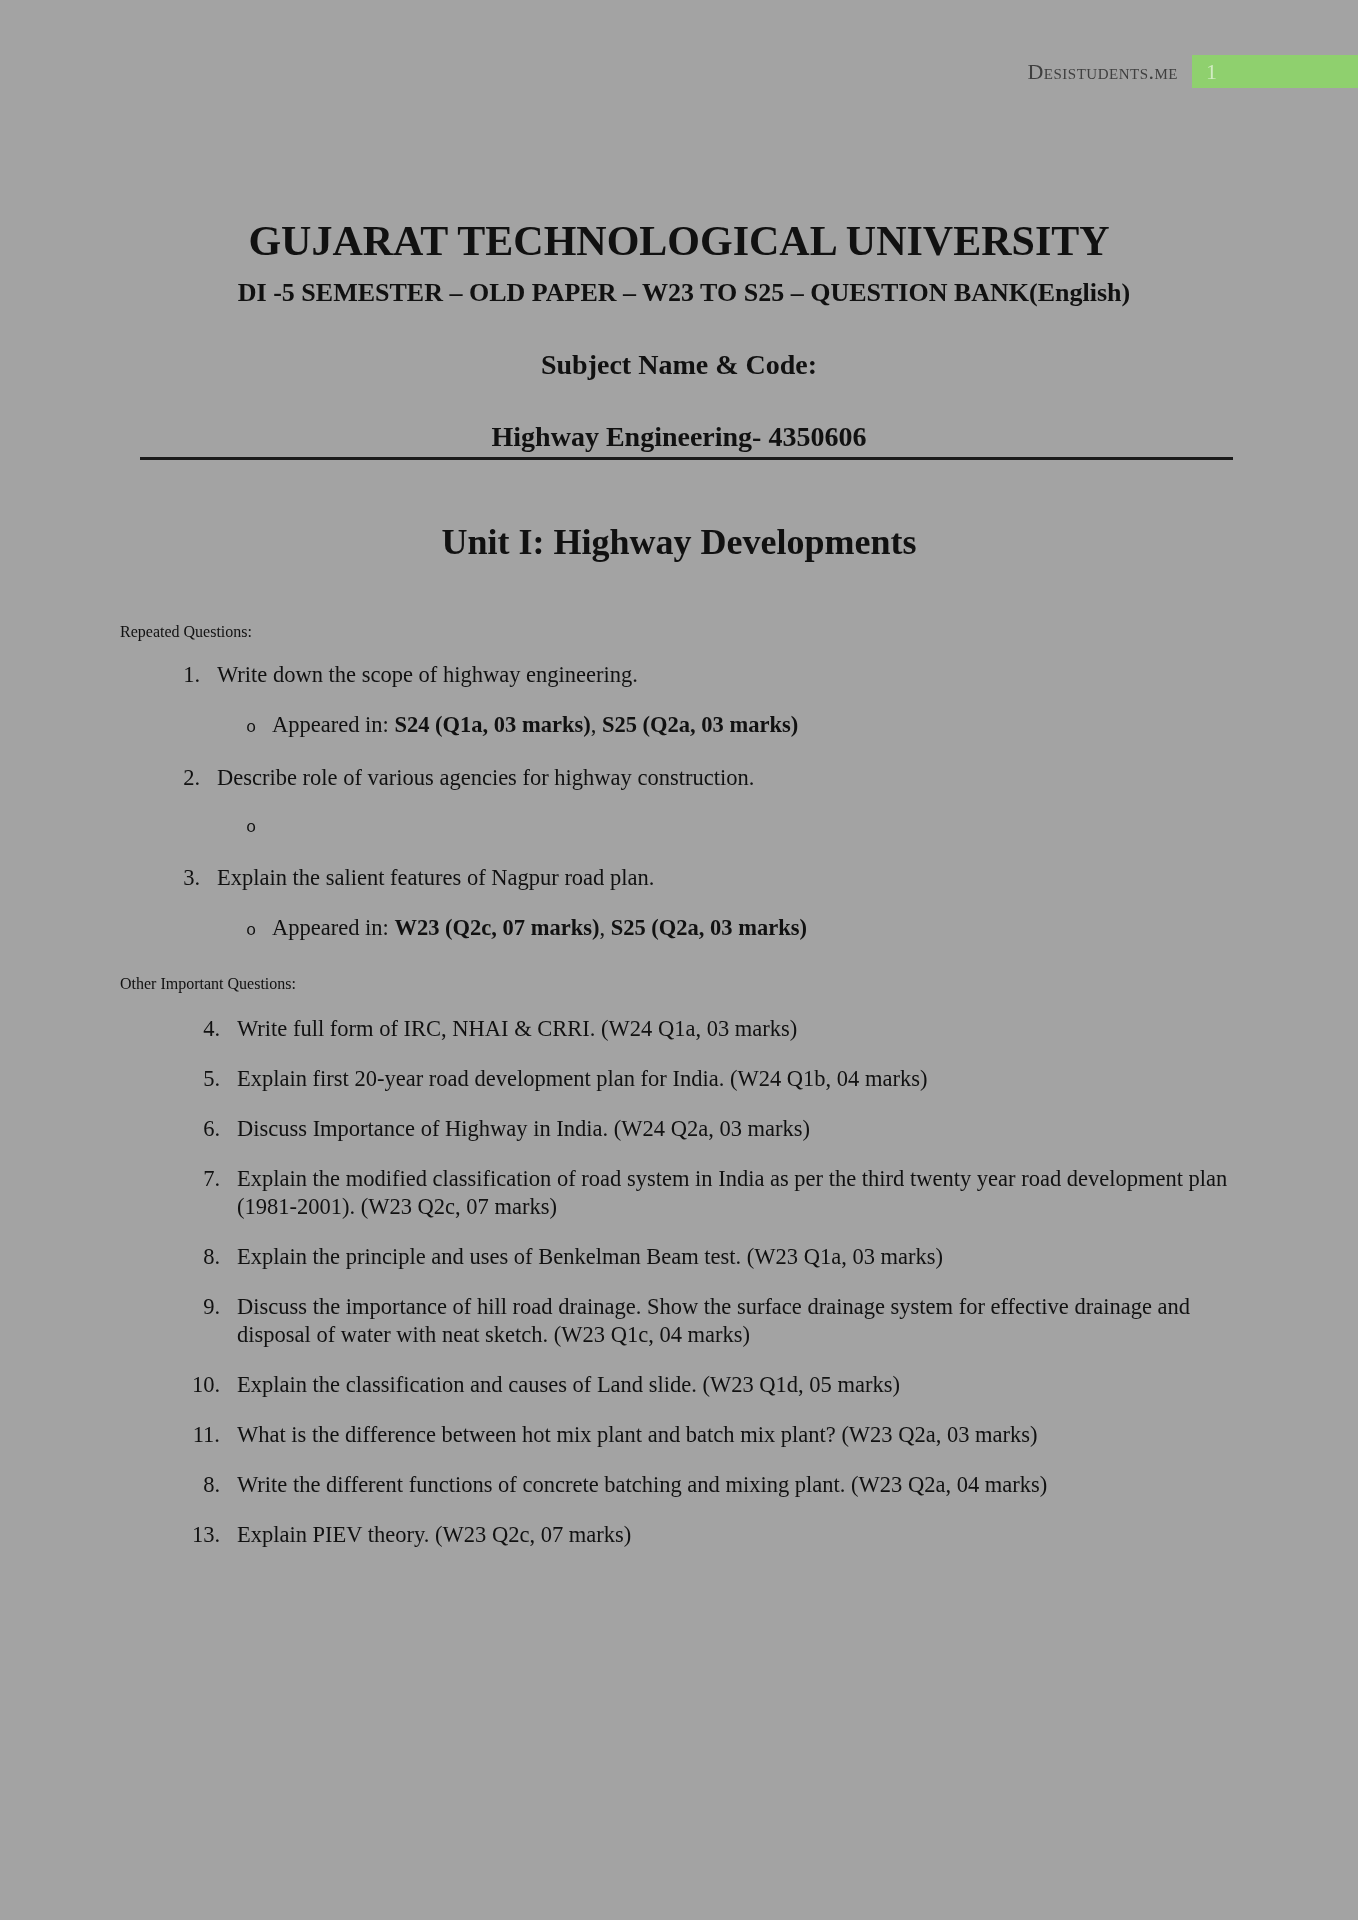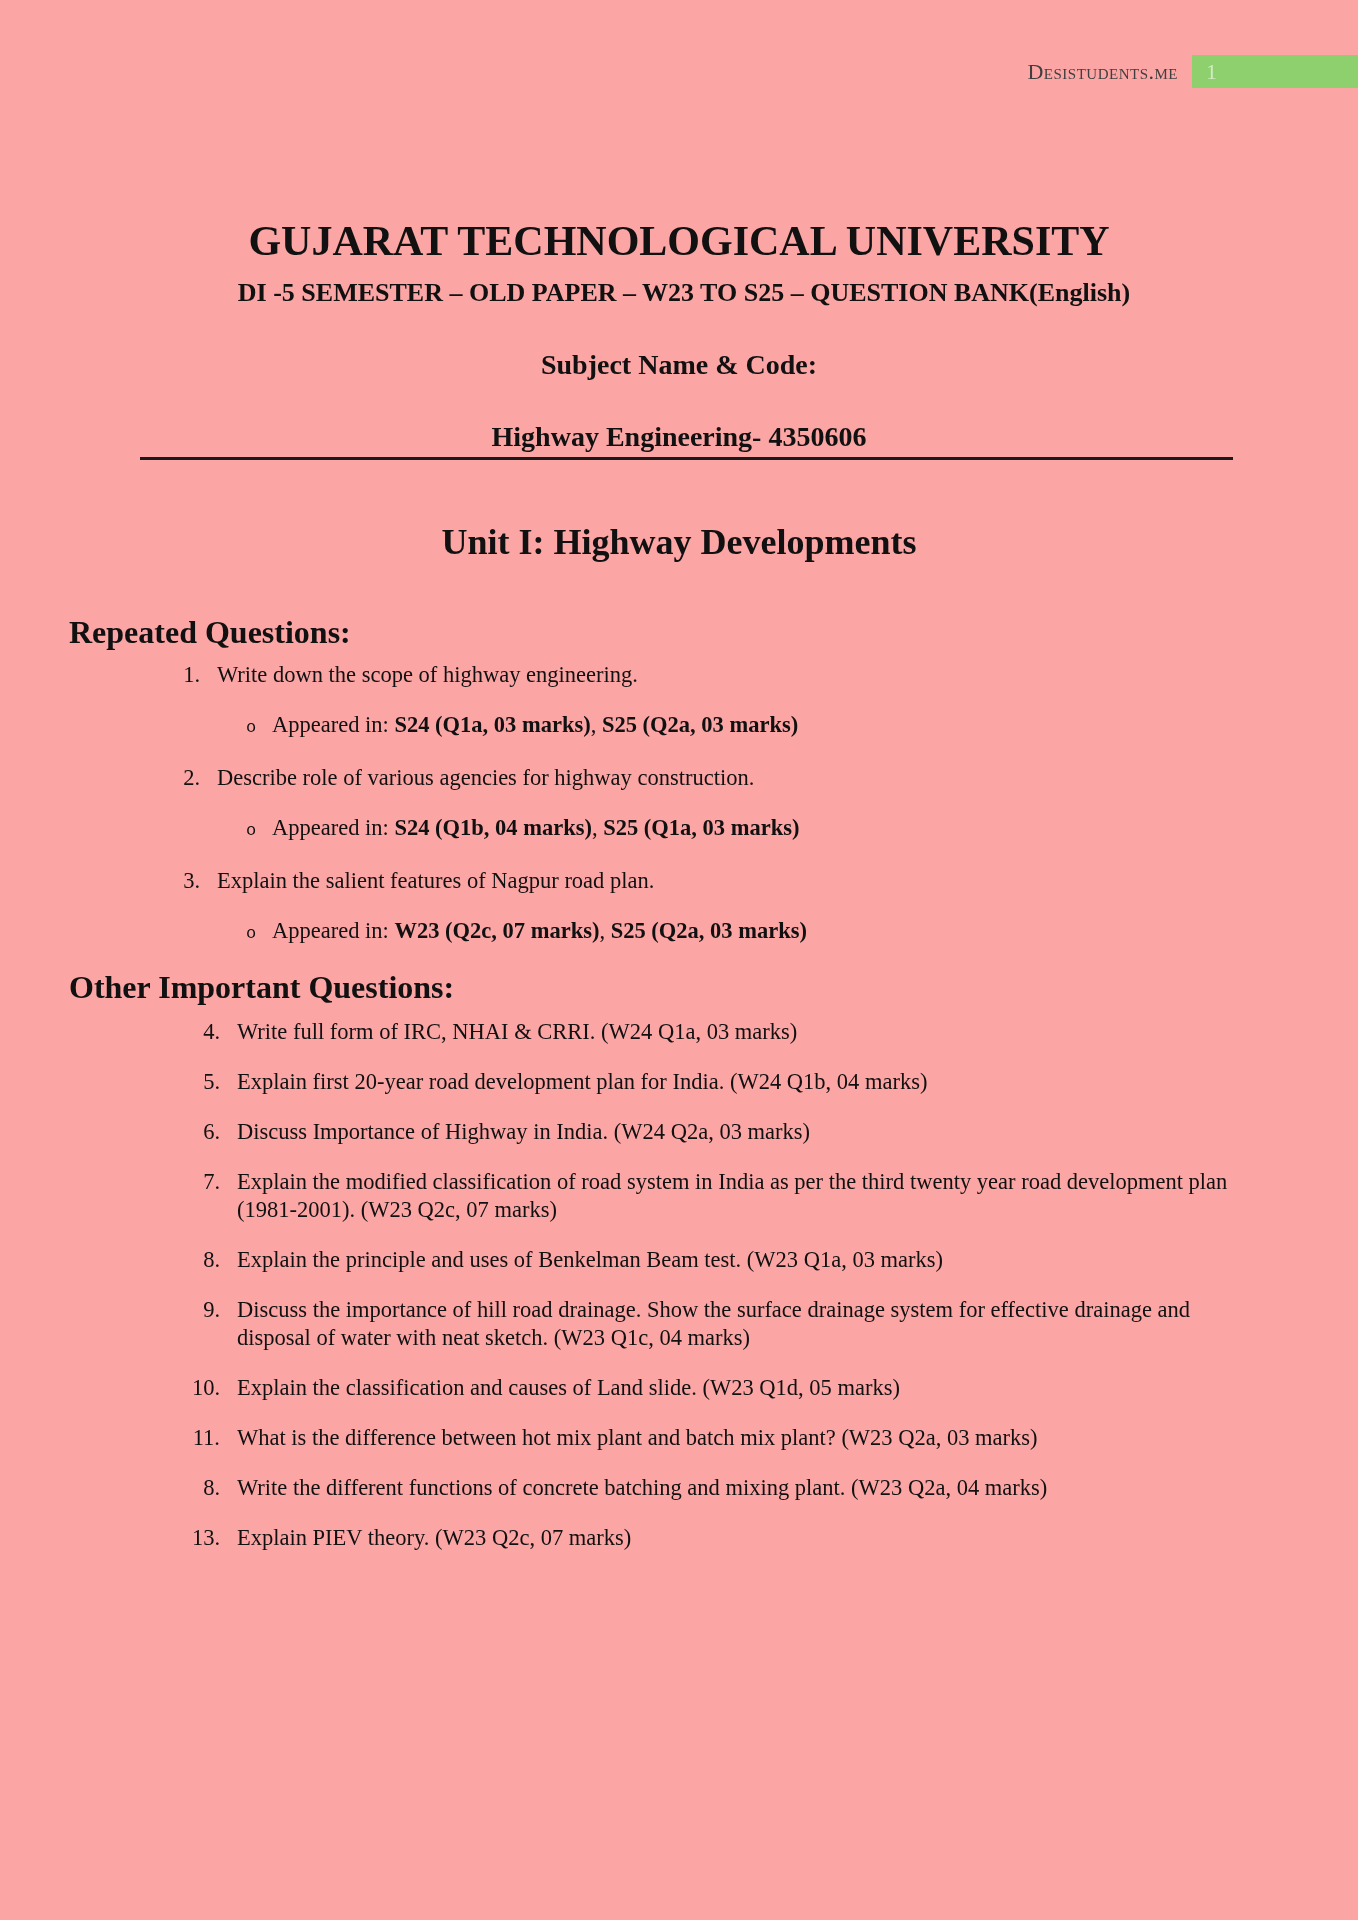--- a/index.html
+++ b/index.html
@@ -1,20 +1,20 @@
 <!DOCTYPE html>
 <html><head>
 <meta charset="utf-8">
 <style>
   html, body { margin: 0; padding: 0; background: #ffffff; }
   .page {
     position: relative;
     width: 1358px;
     height: 1920px;
-    background: #fca5a5;
+    background: #a3a3a3;
     font-family: "Liberation Serif", serif;
     color: #111111;
     overflow: hidden;
   }
   
   .hdr {
     display: flex;
     justify-content: flex-end;
     align-items: center;
     padding-top: 55px;
@@ -74,23 +74,23 @@
   .unit-title {
     margin: 62px 0 0 0;
     text-align: center;
     font-size: 36px;
     font-weight: bold;
     line-height: 1.15;
   }
   
   .sec-heading {
     margin: 53px 0 14px 0;
-    padding-left: 69px;
-    font-size: 32px;
-    font-weight: bold;
+    padding-left: 120px;
+    font-size: 16px;
+    font-weight: normal;
     line-height: 30px;
   }
   .sec-heading.other { margin-top: 24px; margin-bottom: 16px; }
   .q-row {
     display: flex;
     margin: 0 0 22px 0;
     padding-left: 170px;
     padding-right: 130px;
     font-size: 22.5px;
     line-height: 28px;
@@ -145,21 +145,20 @@
     <span class="o-marker">o</span>
     <span class="sub-text"><span>Appeared in: </span><b>S24 (Q1a, 03 marks)</b><span>, </span><b>S25 (Q2a, 03 marks)</b></span>
   </div>
 
   <div class="q-row rq">
     <span class="num">2.</span>
     <span class="q-text">Describe role of various agencies for highway construction.</span>
   </div>
   <div class="sub-row">
     <span class="o-marker">o</span>
-    <span class="sub-text"><span>Appeared in: </span><b>S24 (Q1b, 04 marks)</b><span>, </span><b>S25 (Q1a, 03 marks)</b></span>
   </div>
 
   <div class="q-row rq">
     <span class="num">3.</span>
     <span class="q-text">Explain the salient features of Nagpur road plan.</span>
   </div>
   <div class="sub-row">
     <span class="o-marker">o</span>
     <span class="sub-text"><span>Appeared in: </span><b>W23 (Q2c, 07 marks)</b><span>, </span><b>S25 (Q2a, 03 marks)</b></span>
   </div>

